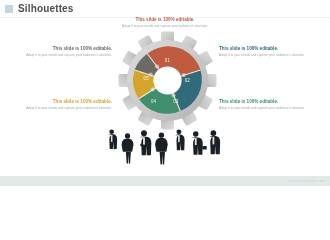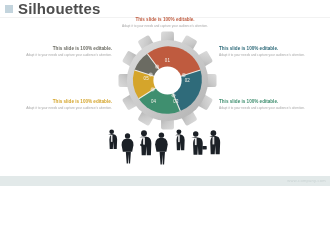--- a/index.html
+++ b/index.html
@@ -36,21 +36,21 @@
     box-sizing: border-box;
   }
   #title-marker {
     width: 8px;
     height: 8px;
     background: #c3d4dd;
     margin-right: 5px;
     flex: none;
   }
   #title-text {
-    font-size: 15px;
+    font-size: 10px;
     font-weight: bold;
     color: #4d4d4d;
     letter-spacing: 0.15px;
     white-space: nowrap;
   }
   #title-rule {
     position: absolute;
     left: 0;
     top: 17px;
     width: 330px;

